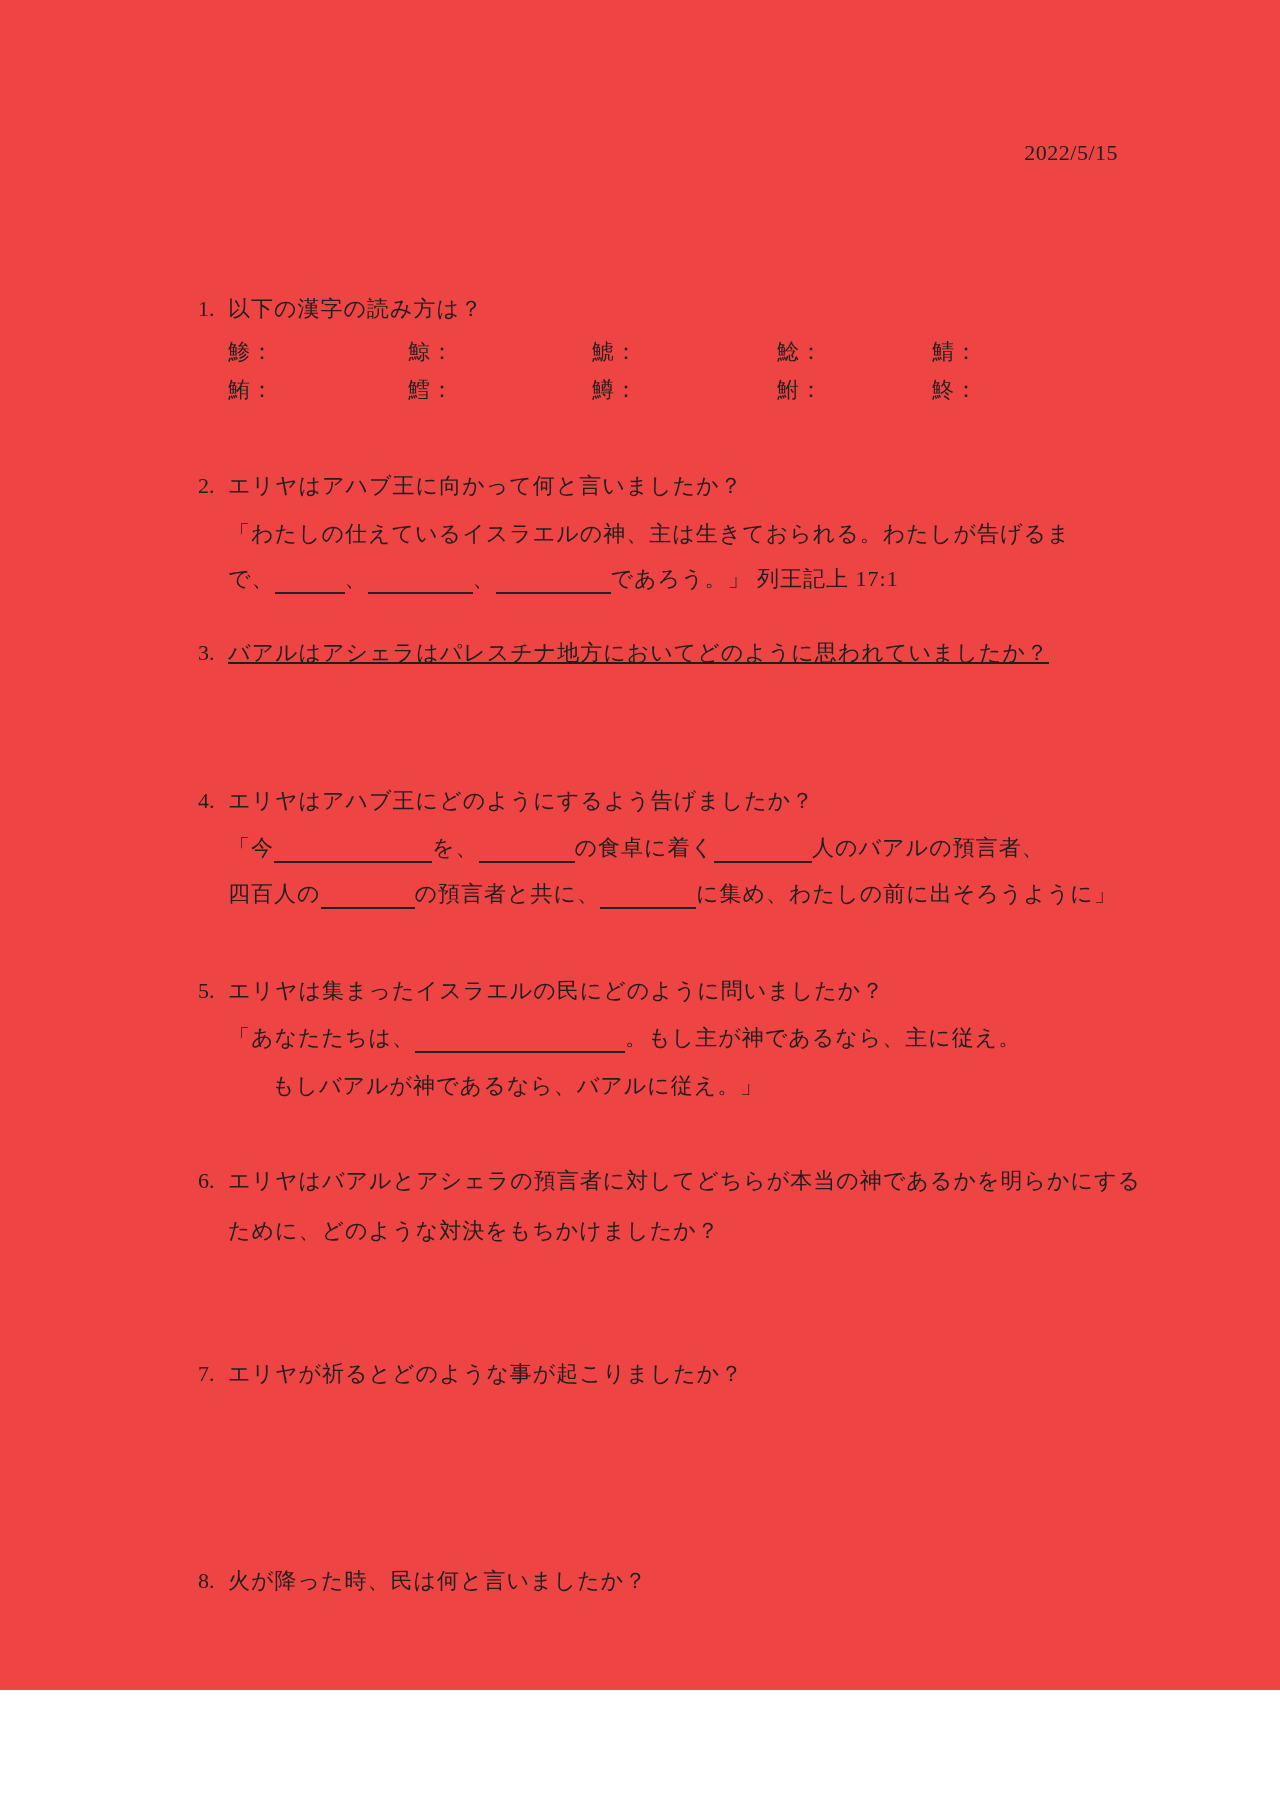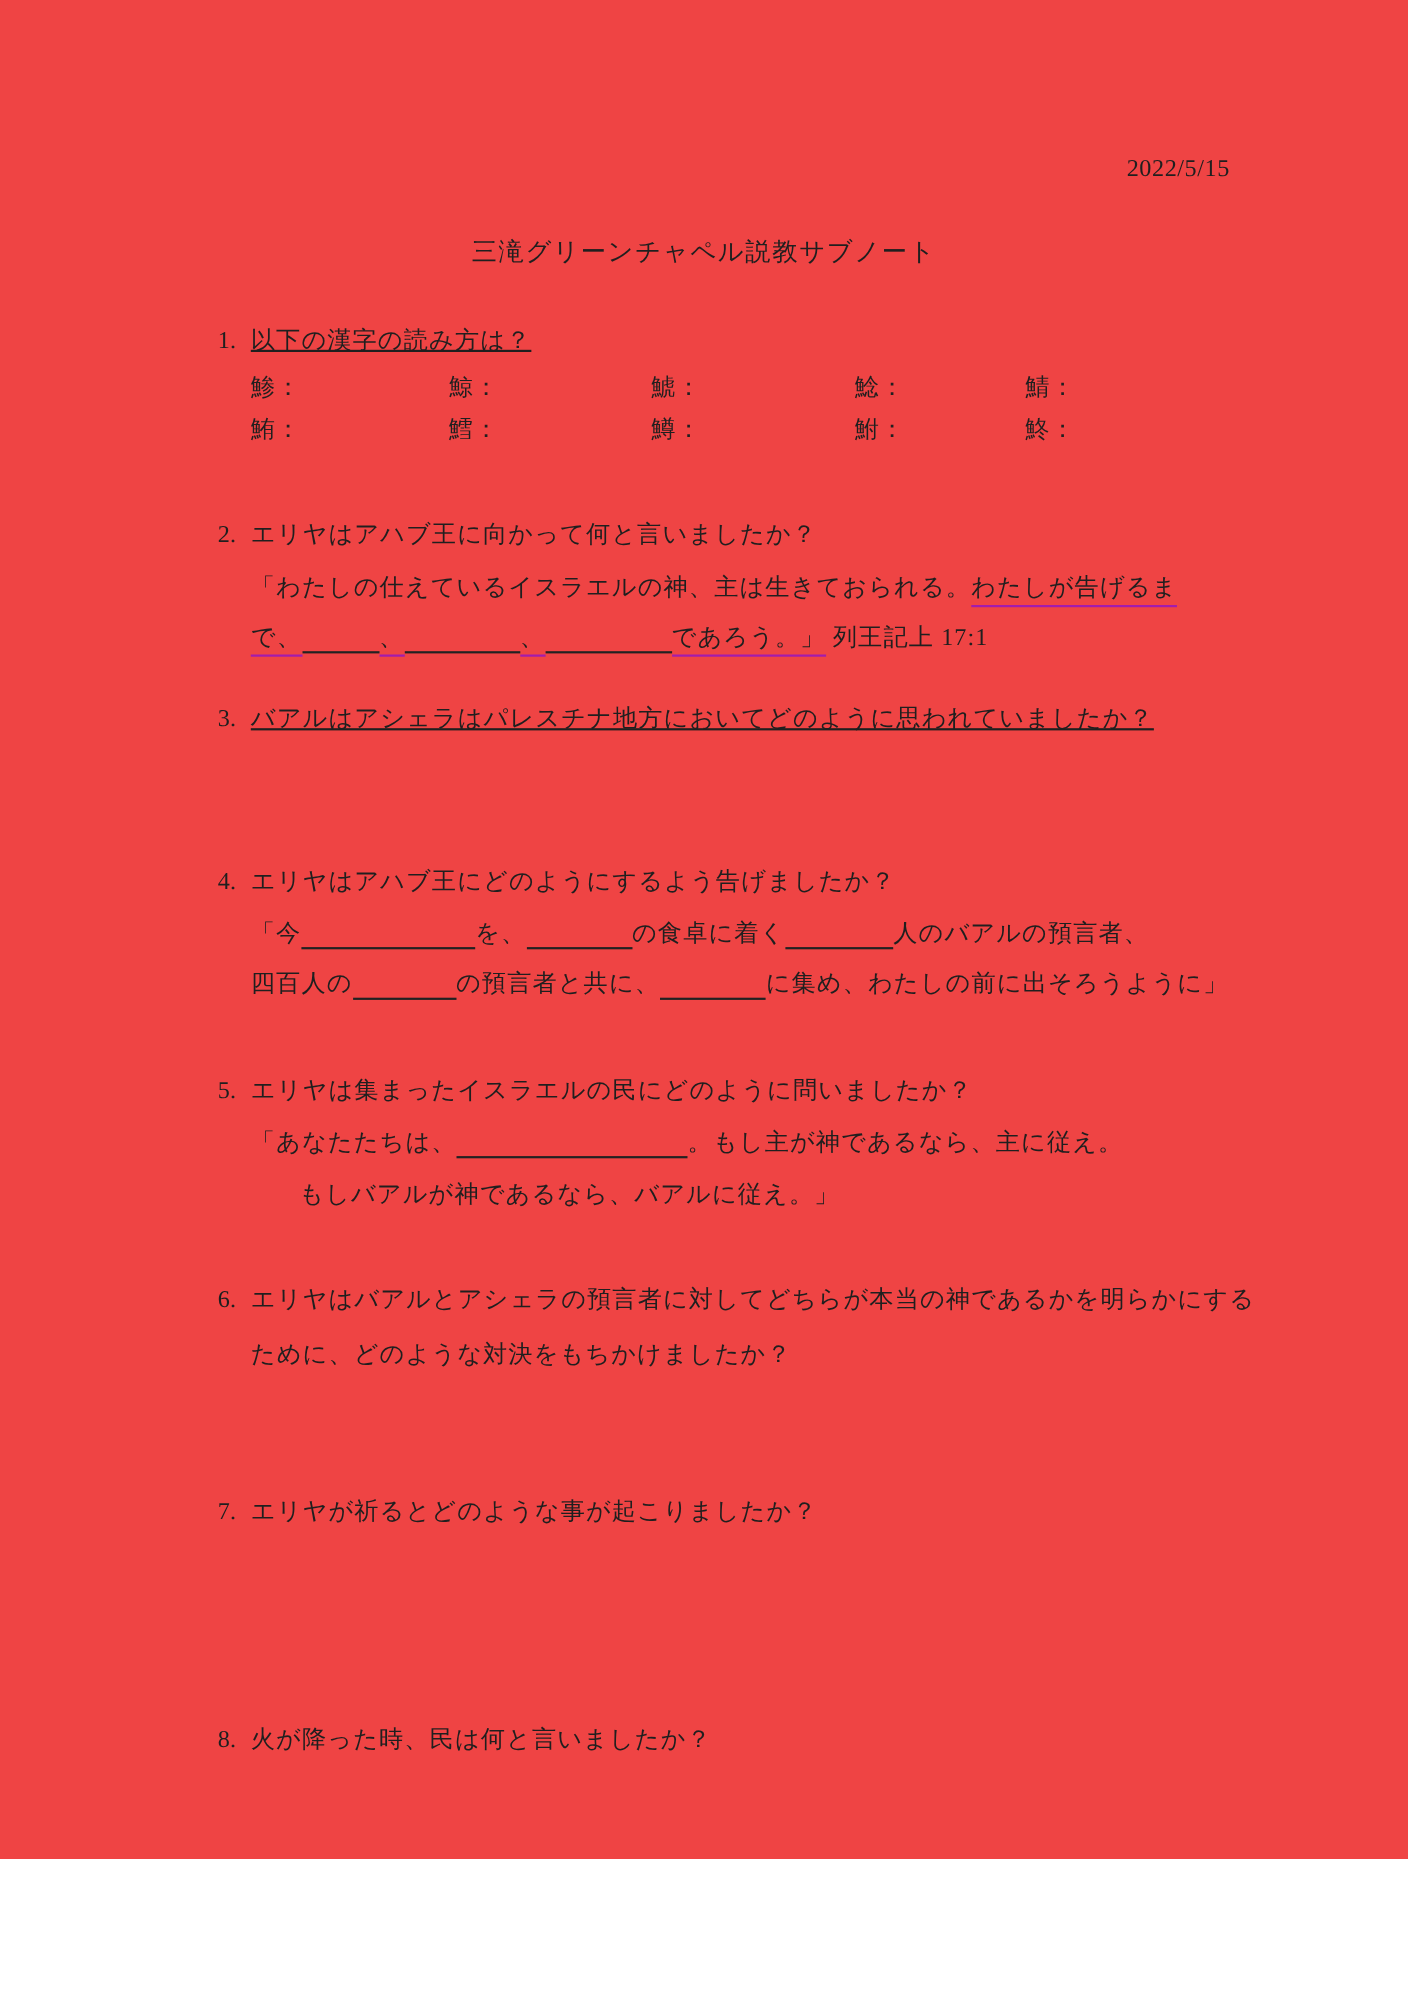--- a/index.html
+++ b/index.html
@@ -25,34 +25,33 @@
   .qnum{display:inline-block;width:30px;letter-spacing:0;}
   .indent{left:30px;}
   .indent2{left:47px;margin-left:27px;}
   
   .krow .kcell{display:inline-block;}
   .krow .kcell:nth-child(1){width:180px;}
   .krow .kcell:nth-child(2){width:184px;}
   .krow .kcell:nth-child(3){width:185px;}
   .krow .kcell:nth-child(4){width:155px;}
   
-  .seg-u{border-bottom:2px solid #a21caf;padding-bottom:4px;}
+  .seg-u{border-bottom:2px solid #ef4444;padding-bottom:20px;}
   .seg-b{display:inline-block;height:0;border-bottom:2px solid #222;vertical-align:-8px;}
 </style>
 </head>
 <body>
 
 <div class="page">
 
   <div class="date">2022/5/15</div>
 
-  <div class="title">三滝グリーンチャペル説教サブノート</div>
 
   <div class="q" style="top:293px;">
-    <div class="l" style="top:0;text-decoration:underline;">
+    <div class="l" style="top:0;">
       <span class="qnum">1.</span><span>以下の漢字の読み方は？</span>
     </div>
     <div class="l indent krow" style="top:43px;"><span class="kcell">鯵：</span><span class="kcell">鯨：</span><span class="kcell">鯱：</span><span class="kcell">鯰：</span><span class="kcell">鯖：</span></div>
     <div class="l indent krow" style="top:81px;"><span class="kcell">鮪：</span><span class="kcell">鱈：</span><span class="kcell">鱒：</span><span class="kcell">鮒：</span><span class="kcell">鮗：</span></div>
   </div>
 
   <div class="q" style="top:470px;">
     <div class="l" style="top:0;">
       <span class="qnum">2.</span><span>エリヤはアハブ王に向かって何と言いましたか？</span>
     </div>

